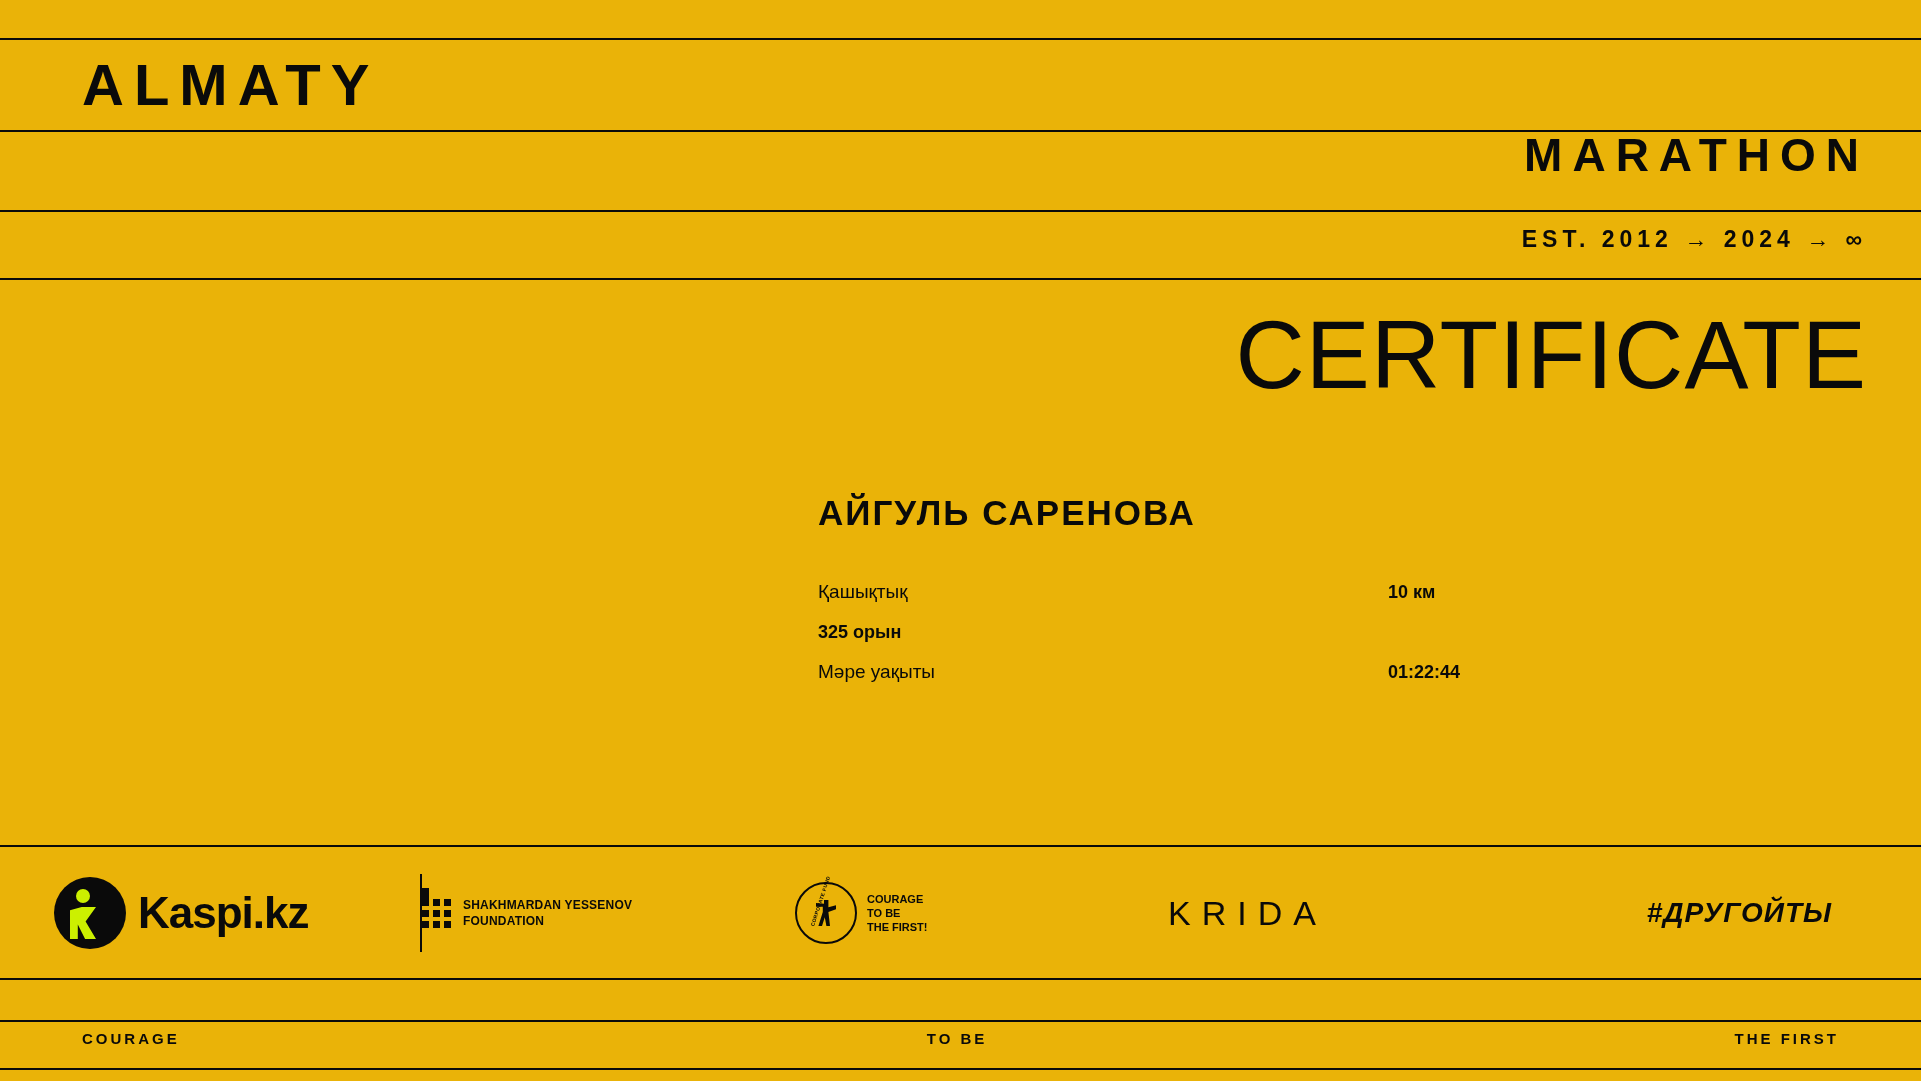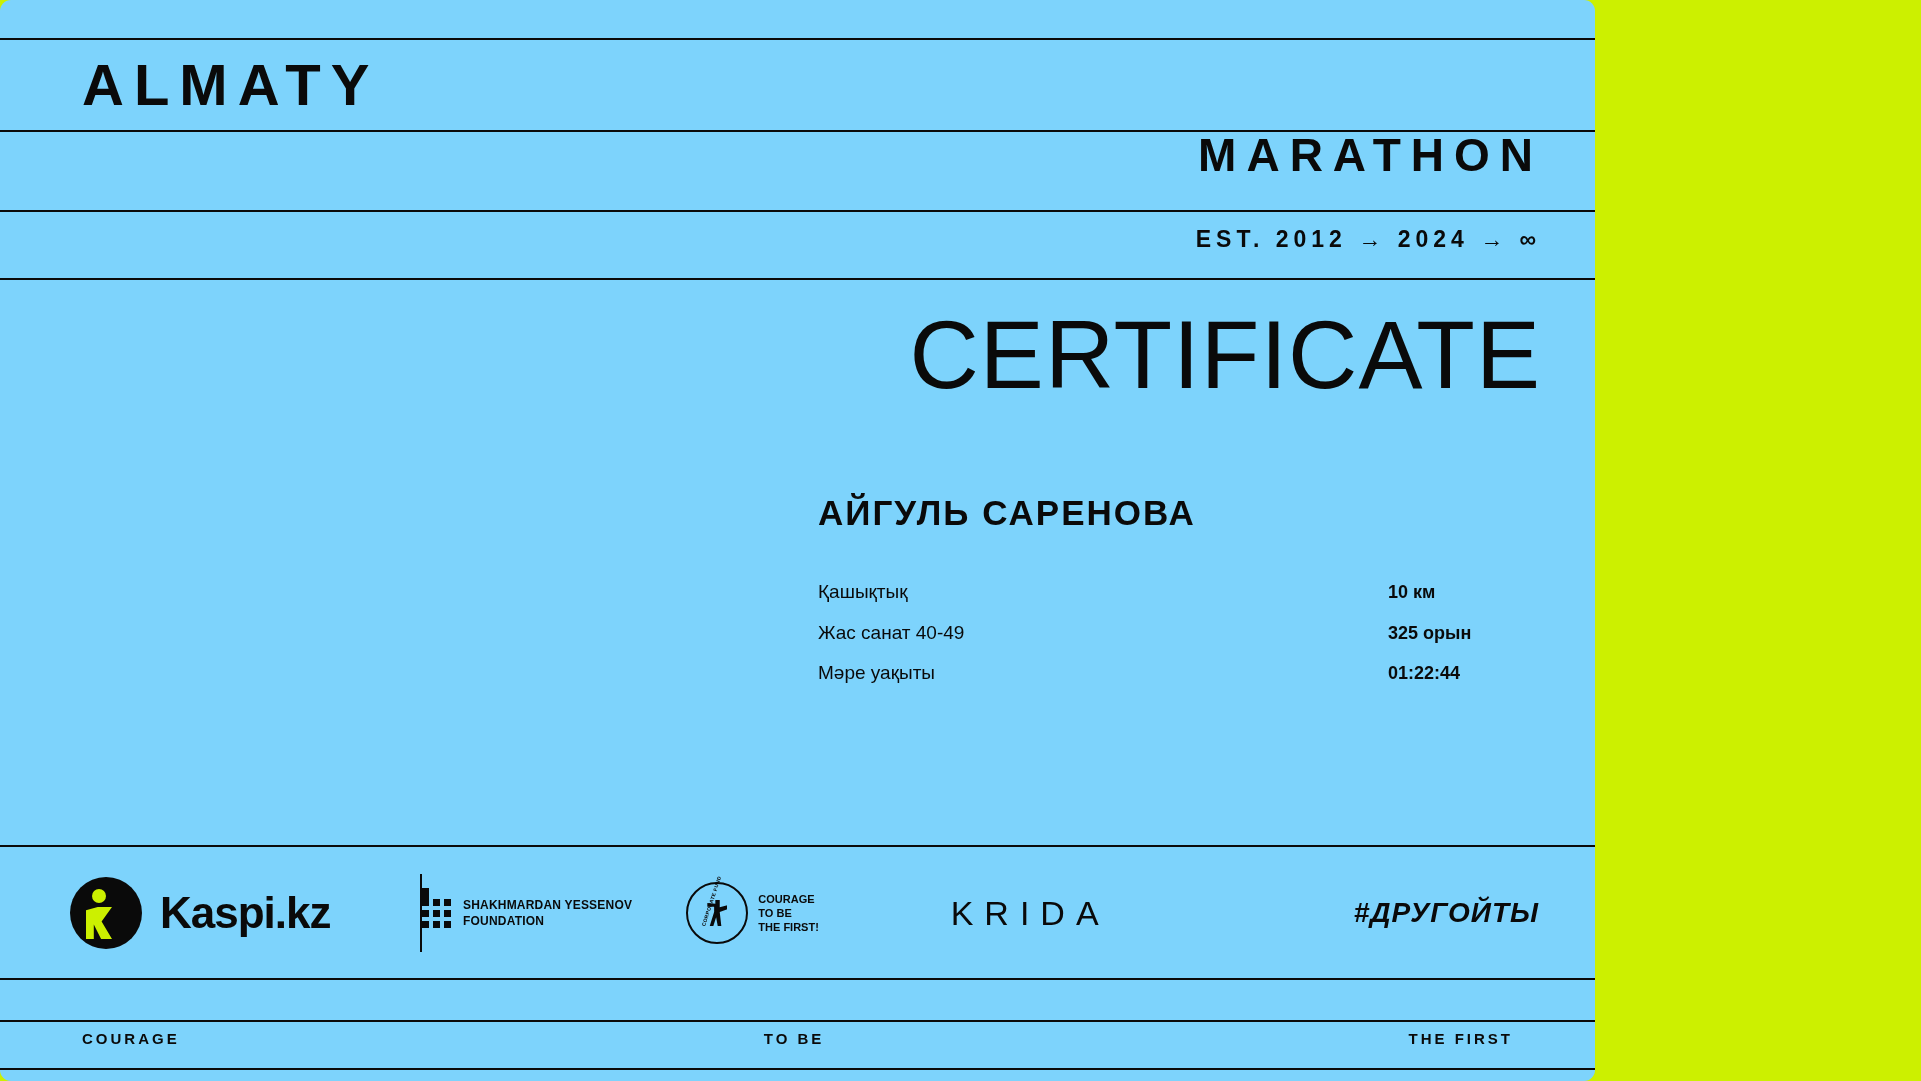--- a/index.html
+++ b/index.html
@@ -6,24 +6,23 @@
   html, body {
     width: 1921px;
     height: 1081px;
     overflow: hidden;
     background: #ccf000;
     font-family: "Liberation Sans", sans-serif;
     color: #0a0a0a;
   }
   .cert {
     position: relative;
-    width: 1595px;
+    width: 1921px;
     height: 1081px;
-    background: #7dd3fc;
-    border-radius: 11px;
+    background: #eab308;
   }
   .rule {
     position: absolute;
     left: 0;
     width: 100%;
     height: 2px;
     background: #0a0a0a;
   }
   
   .rule-a { top: 38px; }
@@ -111,21 +110,21 @@
     height: 126px;
     display: flex;
     align-items: center;
   }
   .sp {
     display: flex;
     align-items: center;
     justify-content: flex-start;
     height: 100%;
   }
-  .sp-kaspi { width: 420px; padding-left: 70px; justify-content: flex-start; gap: 18px; }
+  .sp-kaspi { width: 420px; padding-left: 54px; justify-content: flex-start; gap: 12px; }
   .kaspi-mark {
     width: 72px; height: 72px; border-radius: 50%;
     background: #0a0a0a;
     position: relative;
     flex: none;
   }
   .kaspi-mark::before {
     content: "";
     position: absolute;
     left: 22px; top: 12px;
@@ -176,21 +175,21 @@
     font-size: 5px;
     font-weight: 700;
     letter-spacing: 0.4px;
     transform: rotate(-72deg);
     transform-origin: center;
     white-space: nowrap;
   }
   .cf-text { font-size: 11px; font-weight: 700; line-height: 1.3; }
   .sp-krida { flex: 1; }
   .krida-word { font-size: 34px; font-weight: 400; letter-spacing: 11px; }
-  .sp-drugoity { width: 380px; justify-content: flex-end; padding-right: 56px; }
+  .sp-drugoity { width: 380px; justify-content: flex-end; padding-right: 89px; }
   .drug-word { font-size: 28px; font-weight: 700; font-style: italic; letter-spacing: 1px; }
 
   .tagline {
     position: absolute;
     top: 1030px;
     left: 0;
     width: 100%;
     display: flex;
     justify-content: space-between;
     padding: 0 82px;
@@ -216,21 +215,20 @@
   <div class="certificate-title">CERTIFICATE</div>
 
   <div class="athlete">АЙГУЛЬ САРЕНОВА</div>
 
   <div class="stats">
     <div class="stat-row">
       <div class="stat-label">Қашықтық</div>
       <div class="stat-value">10 км</div>
     </div>
     <div class="stat-row">
-      <div class="stat-label">Жас санат 40-49</div>
       <div class="stat-value">325 орын</div>
     </div>
     <div class="stat-row">
       <div class="stat-label">Мәре уақыты</div>
       <div class="stat-value">01:22:44</div>
     </div>
   </div>
 
   <div class="rule rule-foot"></div>
 

